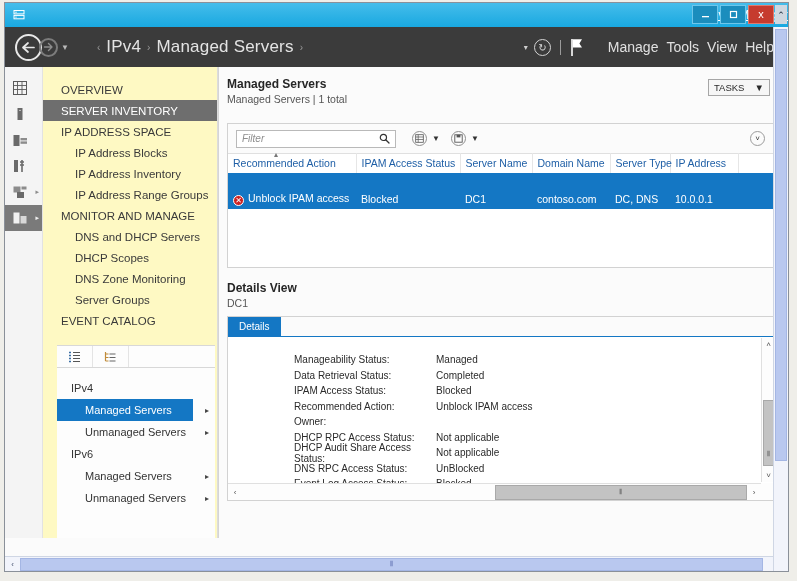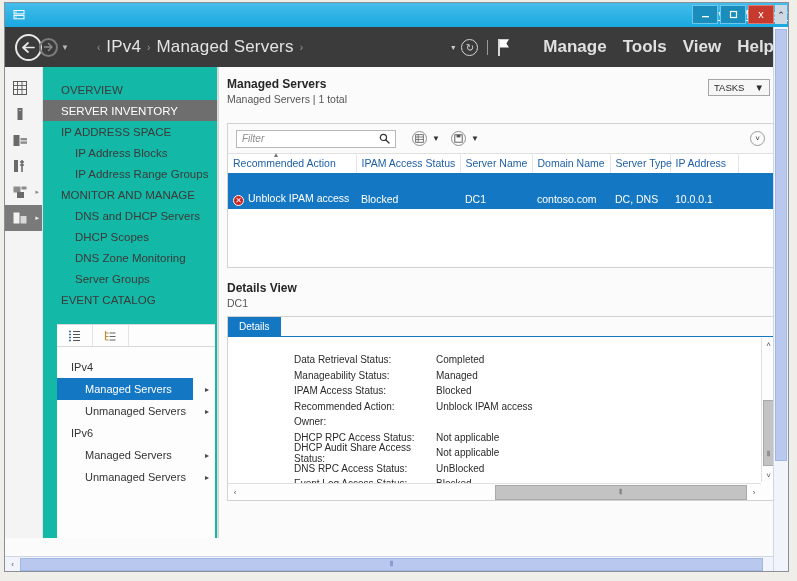--- a/index.html
+++ b/index.html
@@ -96,21 +96,21 @@
   .nr-caret { color: #cfcfcf; font-size: 8px; margin-right: 6px; }
   .nr-circle {
     width: 17px; height: 17px; border-radius: 50%;
     border: 1.5px solid #d5d5d5; color: #d5d5d5;
     display: flex; align-items: center; justify-content: center;
     font-size: 10px;
   }
   .nr-bar { width: 1px; height: 15px; background: #9b9b9b; margin: 0 9px; }
   .nr-flag { margin-right: 16px; display:flex; align-items:center; }
   .nr-link {
-    color: #e0e0e0; font-size: 17px; margin-left: 16px; font-weight: bold;
+    color: #e0e0e0; font-size: 14px; margin-left: 8px;
   }
 
   
   .body-row { display: flex; height: 482px; background: #fbfbfb; position: relative; }
 
   
   .rail {
     width: 38px;
     background: #f4f4f4;
     border-right: 1px solid #e2e2e2;
@@ -126,21 +126,21 @@
   .rail-item.sel { background: #7a7a7a; }
   .rail-item.sel .rail-arrow { color: #f0f0f0; }
   .rail-arrow {
     position: absolute; right: 3px;
     font-size: 7px; color: #8c8c8c;
   }
 
   
   .sidebar {
     width: 175px;
-    background: #14b8a6;
+    background: #fef9c3;
     border-right: 1px solid #dcdcdc;
     position: relative;
     display: flex; flex-direction: column;
   }
   .nav-list { padding-top: 12px; }
   .nav-entry {
     height: 21px;
     display: flex; align-items: center;
     font-size: 11.5px;
     color: #3a3a3a;
@@ -467,20 +467,21 @@
           <span class="rail-arrow">▸</span>
         </div>
       </div>
 
       <div class="sidebar">
         <div class="nav-list">
           <div class="nav-entry">OVERVIEW</div>
           <div class="nav-entry sel">SERVER INVENTORY</div>
           <div class="nav-entry">IP ADDRESS SPACE</div>
           <div class="nav-entry child">IP Address Blocks</div>
+          <div class="nav-entry child">IP Address Inventory</div>
           <div class="nav-entry child">IP Address Range Groups</div>
           <div class="nav-entry">MONITOR AND MANAGE</div>
           <div class="nav-entry child">DNS and DHCP Servers</div>
           <div class="nav-entry child">DHCP Scopes</div>
           <div class="nav-entry child">DNS Zone Monitoring</div>
           <div class="nav-entry child">Server Groups</div>
           <div class="nav-entry">EVENT CATALOG</div>
         </div>
 
         <div class="tree-wrap">
@@ -607,26 +608,26 @@
         </div>
 
         <div class="det-panel">
           <div class="det-tabs">
             <div class="det-tab">Details</div>
           </div>
 
           <div class="det-scroll-area">
             <div class="det-rows">
               <div class="det-row">
+                <span class="det-label">Manageability Status:</span>
+                <span class="det-val">Managed</span>
+              </div>
+              <div class="det-row">
                 <span class="det-label">Data Retrieval Status:</span>
                 <span class="det-val">Completed</span>
-              </div>
-              <div class="det-row">
-                <span class="det-label">Manageability Status:</span>
-                <span class="det-val">Managed</span>
               </div>
               <div class="det-row">
                 <span class="det-label">IPAM Access Status:</span>
                 <span class="det-val">Blocked</span>
               </div>
               <div class="det-row">
                 <span class="det-label">Recommended Action:</span>
                 <span class="det-val">Unblock IPAM access</span>
               </div>
               <div class="det-row">

